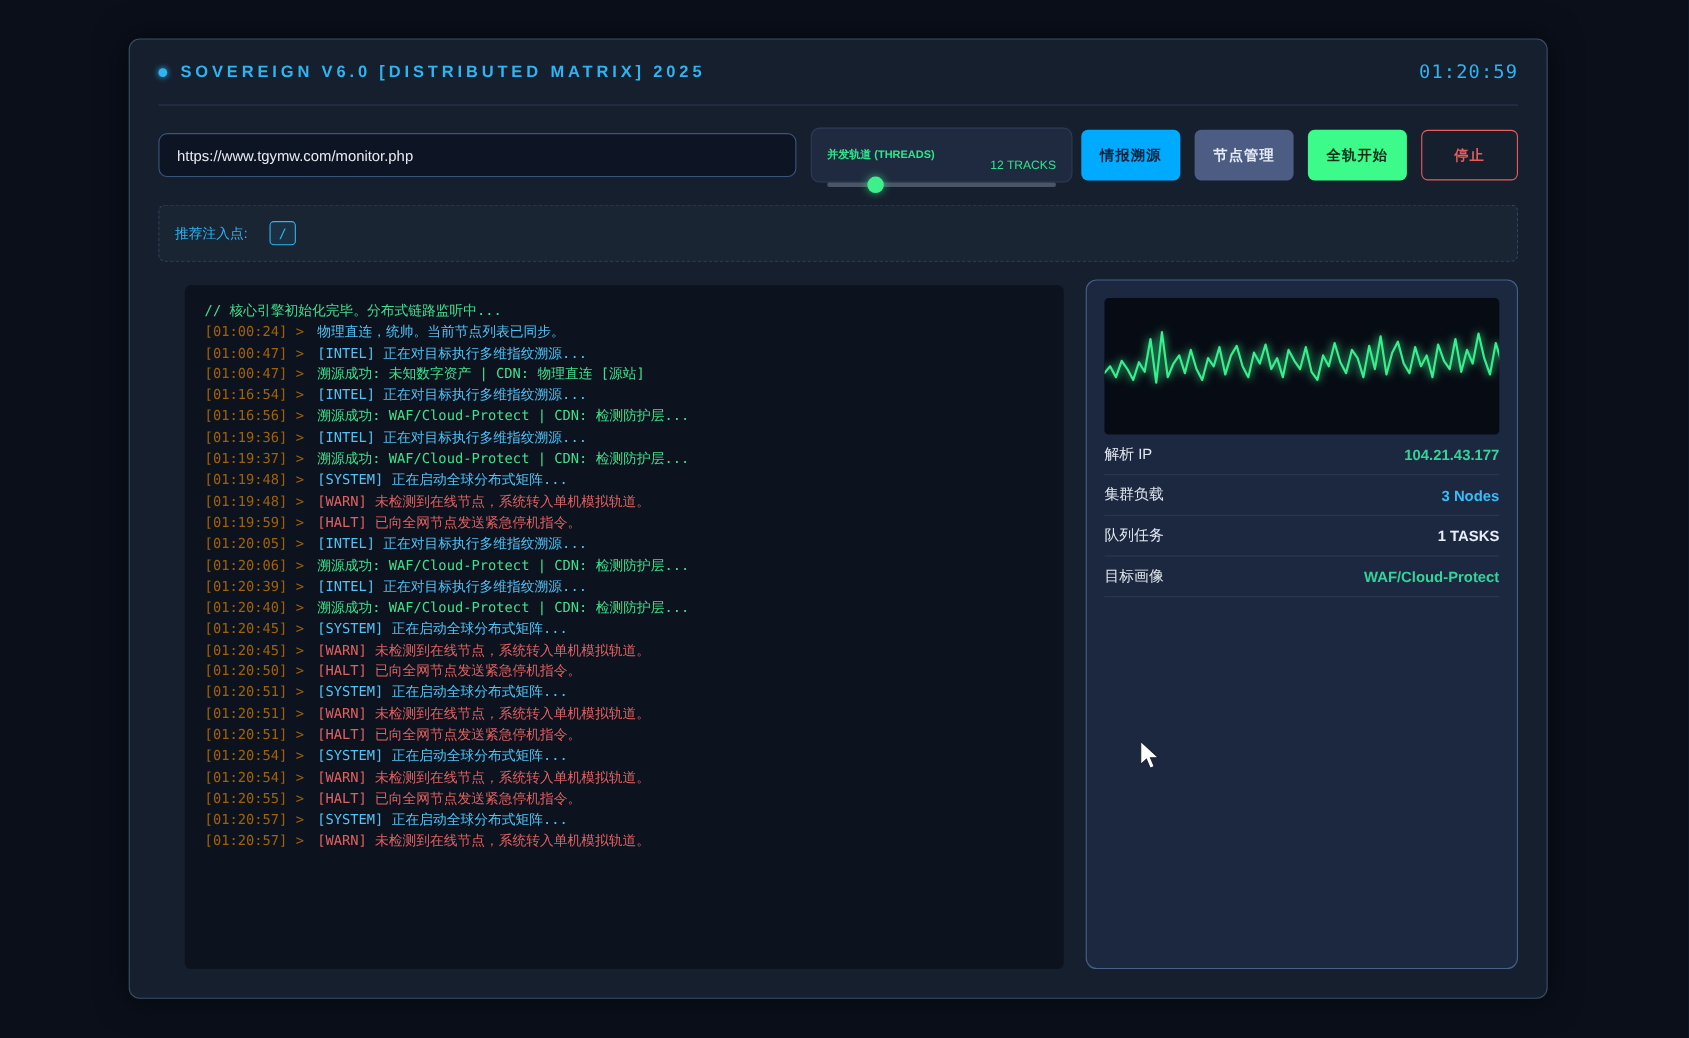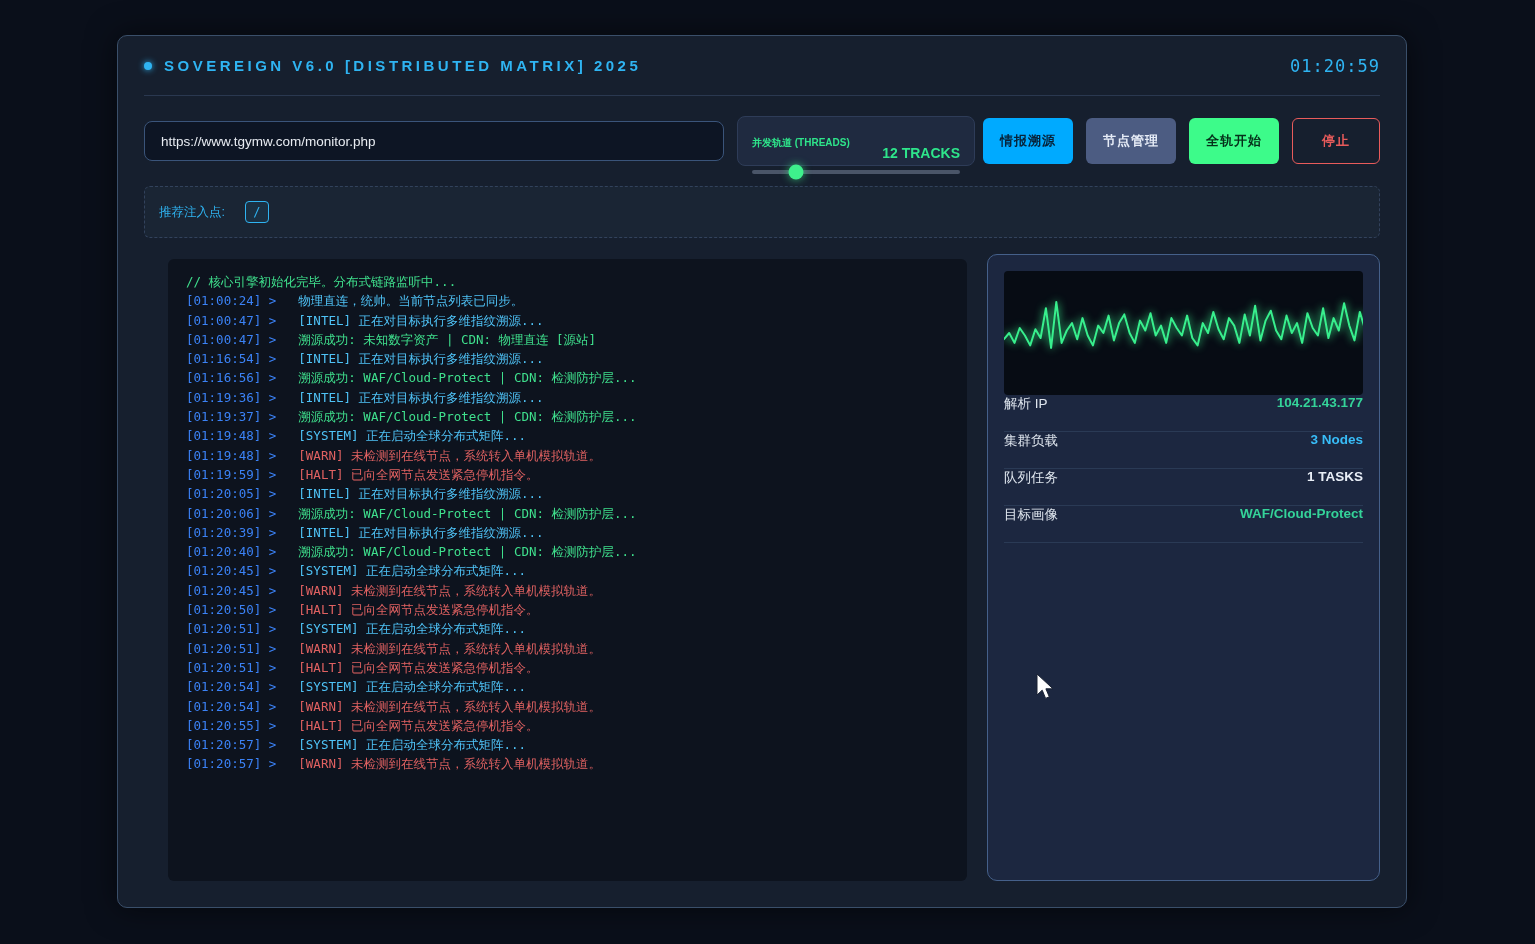--- a/index.html
+++ b/index.html
@@ -26,21 +26,21 @@
     width:580px; height:40px; background:#0d1524; border:1px solid #3a547a; border-radius:8px;
     color:#e8ecf2; font-size:13.5px; padding:0 16px; outline:none;
     font-family:"Liberation Sans", sans-serif;
   }
   .slider-panel{
     margin-left:13px; width:238px; height:50px; background:#1f2a40; border:1px solid #2e3c58;
     border-radius:8px; padding:8px 14px 10px;
   }
   .slider-head{ display:flex; justify-content:space-between; align-items:center; }
   .slider-label{ color:#2ee58b; font-size:10px; font-weight:bold; }
-  .slider-value{ color:#2ee58b; font-size:14px; font-weight:bold;margin-top:20px; }
+  .slider-value{ color:#2ee58b; font-size:11px; font-weight:normal;margin-top:20px; }
   .slider-track{ position:relative; margin-top:9px; height:4px; background:#4a5568; border-radius:2px; }
   .slider-thumb{
     position:absolute; top:50%; width:15px; height:15px; border-radius:50%;
     background:#3ef08c; transform:translate(-50%,-50%); box-shadow:0 0 8px rgba(62,240,140,.7);
     cursor:pointer;
   }
   .btn-group{ margin-left:auto; display:flex; gap:13px; }
   .act-btn{
     width:90px; height:46px; border:none; border-radius:6px; font-size:13px; font-weight:bold;
     font-family:"Liberation Sans", sans-serif; cursor:pointer; letter-spacing:1px;
@@ -59,34 +59,34 @@
   }
 
   
   .main-row{ margin-top:21px; display:flex; gap:20px;padding-left:24px; }
   .console{
     width:825px; height:622px; background:#0d131e; border-radius:6px;
     padding:13px 18px; overflow:hidden;
     font-family:"DejaVu Sans Mono", monospace; font-size:12.5px; line-height:19.3px;
   }
   .log-line{ white-space:nowrap; }
-  .lg-time{ color:#3b82f6; margin-right:22px; }
+  .lg-time{ color:#a16207; margin-right:12px; }
   .lg-comment{ color:#3fe08d; }
   .lg-info{ color:#4fc3f7; }
   .lg-success{ color:#3fe08d; }
   .lg-warn{ color:#e06161; }
 
   .side-panel{
     width:393px; height:627px; margin-top:-5px;
     background:#1c2740; border:1.5px solid #45608a; border-radius:10px; padding:16px;
   }
   .wave-box{ width:100%; height:124px; background:#070c14; border-radius:4px; overflow:hidden; }
   .wave-box svg{ display:block; }
   .stat-row{
-    height:37px; display:flex; justify-content:space-between;
+    height:37px; display:flex; align-items:center; justify-content:space-between;
     border-bottom:1px solid #2a3a55;
   }
   .stat-label{ color:#dfe6ee; font-size:13.5px; }
   .stat-value{ font-size:13.5px; font-weight:bold; }
 
   .cursor{ position:absolute; left:1035px; top:673px; pointer-events:none; }
 </style>
 </head>
 <body>
 

